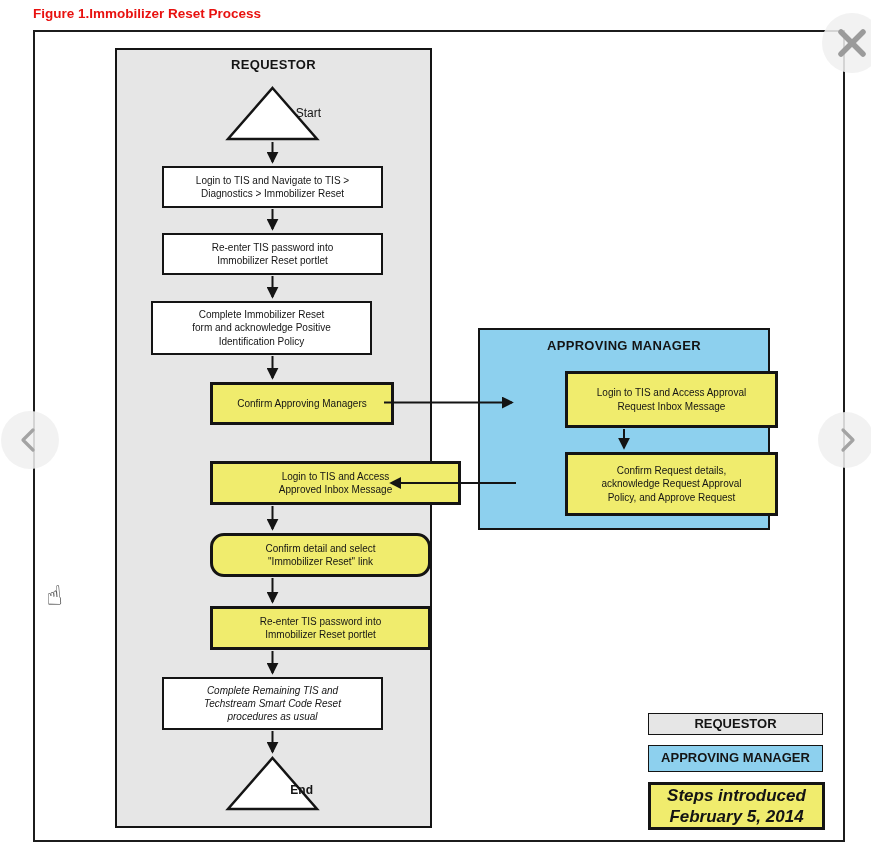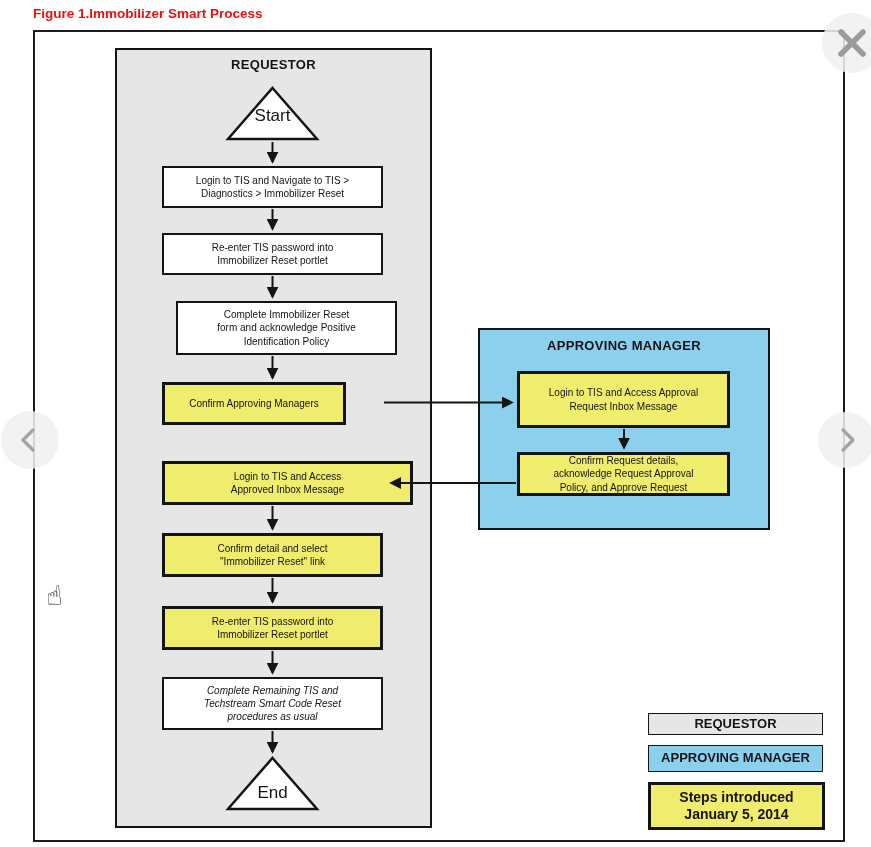--- a/index.html
+++ b/index.html
@@ -50,38 +50,39 @@
   
   .flowbox{
     display:flex;align-items:center;justify-content:center;
     text-align:center;font-size:10px;line-height:1.32;
     background:#ffffff;border:2px solid #141414;
     padding:2px 8px;white-space:pre-line;z-index:3;
   }
   .flowbox.hl{
     background:var(--highlight-yellow,#f0ec6d);
     border-width:3.5px;
+    margin-left:48px;
   }
 
   
   .tri-wrap{z-index:3;}
   .tri-label{
-    text-align:center;font-size:17px;z-index:4;
+    text-align:right;font-size:12px;z-index:4;
   }
 
   
   .legend-box{
     display:flex;align-items:center;justify-content:center;
     flex-direction:column;text-align:center;
     font-weight:bold;font-size:13px;line-height:1.25;
     border:1.5px solid #141414;background:#fff;z-index:3;
   }
   .legend-box.gray{background:var(--lane-gray,#e6e6e6);}
   .legend-box.blue{background:var(--manager-blue,#8dd0ee);}
-  .legend-box.yellow{background:var(--highlight-yellow,#f0ec6d);border-width:3px;font-size:14px;}
+  .legend-box.yellow{background:var(--highlight-yellow,#f0ec6d);border-width:3px;font-size:17px;font-style:italic;}
 
   
   svg.flow-arrows{left:0;top:0;z-index:4;pointer-events:none;}
 
   
   .nav-circle{
     border-radius:50%;
     background:rgba(240,240,240,0.87);
     display:flex;align-items:center;justify-content:center;
     z-index:20;cursor:pointer;
@@ -95,61 +96,61 @@
     left:46px;top:580px;font-size:27px;color:#222;z-index:30;
     font-family:"DejaVu Sans",sans-serif;
     transform:rotate(-4deg);
     pointer-events:none;
   }
 </style>
 </head>
 <body>
 
 <div class="abs fig-title">
-  <span class="lbl">Figure 1.</span><span>Immobilizer Smart Process</span>
+  <span class="lbl">Figure 1.</span><span>Immobilizer Reset Process</span>
 </div>
 
 <div class="abs frame"></div>
 
 <div class="abs lane"></div>
 <div class="abs lane-header">REQUESTOR</div>
 
 <svg class="abs tri-wrap" style="left:224px;top:85px;" width="97" height="57" viewBox="0 0 97 57">
   <polygon points="48.5,3 93,54 4,54" fill="#ffffff" stroke="#141414" stroke-width="2.5"></polygon>
 </svg>
 <div class="abs tri-label" style="left:224px;top:106px;width:97px;">Start</div>
 
 <div class="abs flowbox" style="left:162px;top:166px;width:221px;height:42px;">Login to TIS and Navigate to TIS &gt;
 Diagnostics &gt; Immobilizer Reset</div>
 <div class="abs flowbox" style="left:162px;top:233px;width:221px;height:42px;">Re-enter TIS password into
 Immobilizer Reset portlet</div>
-<div class="abs flowbox" style="left:176px;top:301px;width:221px;height:54px;">Complete Immobilizer Reset
+<div class="abs flowbox" style="left:151px;top:301px;width:221px;height:54px;">Complete Immobilizer Reset
 form and acknowledge Positive
 Identification Policy</div>
 <div class="abs flowbox hl" style="left:162px;top:382px;width:184px;height:43px;">Confirm Approving Managers</div>
 <div class="abs flowbox hl" style="left:162px;top:461px;width:251px;height:44px;">Login to TIS and Access
 Approved Inbox Message</div>
-<div class="abs flowbox hl" style="left:162px;top:533px;width:221px;height:44px;">Confirm detail and select
+<div class="abs flowbox hl" style="left:162px;top:533px;width:221px;height:44px;border-radius:14px;">Confirm detail and select
 "Immobilizer Reset" link</div>
 <div class="abs flowbox hl" style="left:162px;top:606px;width:221px;height:44px;">Re-enter TIS password into
 Immobilizer Reset portlet</div>
 <div class="abs flowbox" style="left:162px;top:677px;width:221px;height:53px;font-style:italic;">Complete Remaining TIS and
 Techstream Smart Code Reset
 procedures as usual</div>
 
 <svg class="abs tri-wrap" style="left:224px;top:755px;" width="97" height="57" viewBox="0 0 97 57">
   <polygon points="48.5,3 93,54 4,54" fill="#ffffff" stroke="#141414" stroke-width="2.5"></polygon>
 </svg>
-<div class="abs tri-label" style="left:224px;top:783px;width:97px;">End</div>
+<div class="abs tri-label" style="left:216px;top:783px;width:97px;font-weight:bold;">End</div>
 
 <div class="abs mgr-panel"></div>
 <div class="abs mgr-header">APPROVING MANAGER</div>
 <div class="abs flowbox hl" style="left:517px;top:371px;width:213px;height:57px;">Login to TIS and Access Approval
 Request Inbox Message</div>
-<div class="abs flowbox hl" style="left:517px;top:452px;width:213px;height:44px;">Confirm Request details,
+<div class="abs flowbox hl" style="left:517px;top:452px;width:213px;height:64px;">Confirm Request details,
 acknowledge Request Approval
 Policy, and Approve Request</div>
 
 <svg class="abs flow-arrows" width="871" height="847" viewBox="0 0 871 847">
   <defs>
     <marker id="ah" viewBox="0 0 10 10" refX="8.5" refY="5" markerWidth="6" markerHeight="6" orient="auto" markerUnits="strokeWidth">
       <path d="M0,0 L10,5 L0,10 Z" fill="#141414"></path>
     </marker>
   </defs>
   <g stroke="#141414" stroke-width="2">
@@ -168,21 +169,21 @@
 </svg>
 
 <div class="abs legend-box gray" style="left:648px;top:713px;width:175px;height:22px;">
   <span>REQUESTOR</span>
 </div>
 <div class="abs legend-box blue" style="left:648px;top:745px;width:175px;height:27px;">
   <span>APPROVING MANAGER</span>
 </div>
 <div class="abs legend-box yellow" style="left:648px;top:782px;width:177px;height:48px;">
   <span>Steps introduced</span>
-  <span>January 5, 2014</span>
+  <span>February 5, 2014</span>
 </div>
 
 <div class="abs nav-circle" id="close-btn">
   <svg width="36" height="36" viewBox="0 0 36 36">
     <line x1="7" y1="7" x2="29" y2="29" stroke="#9b9b9b" stroke-width="5.5" stroke-linecap="round"></line>
     <line x1="29" y1="7" x2="7" y2="29" stroke="#9b9b9b" stroke-width="5.5" stroke-linecap="round"></line>
   </svg>
 </div>
 <div class="abs nav-circle" id="prev-btn">
   <svg width="24" height="28" viewBox="0 0 24 28">

